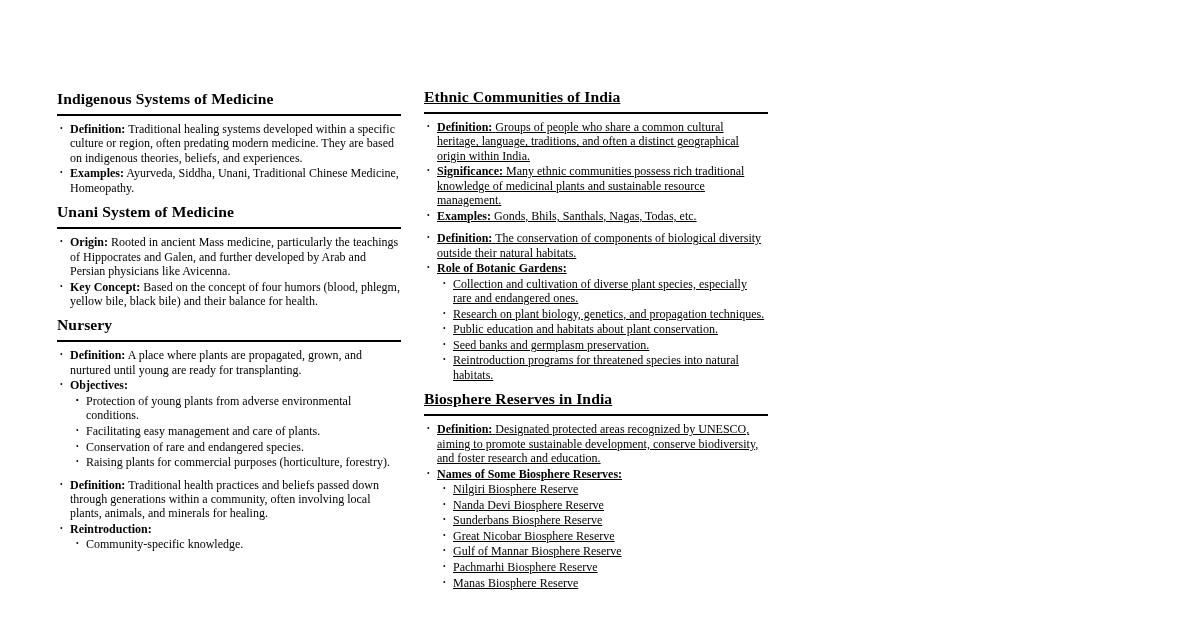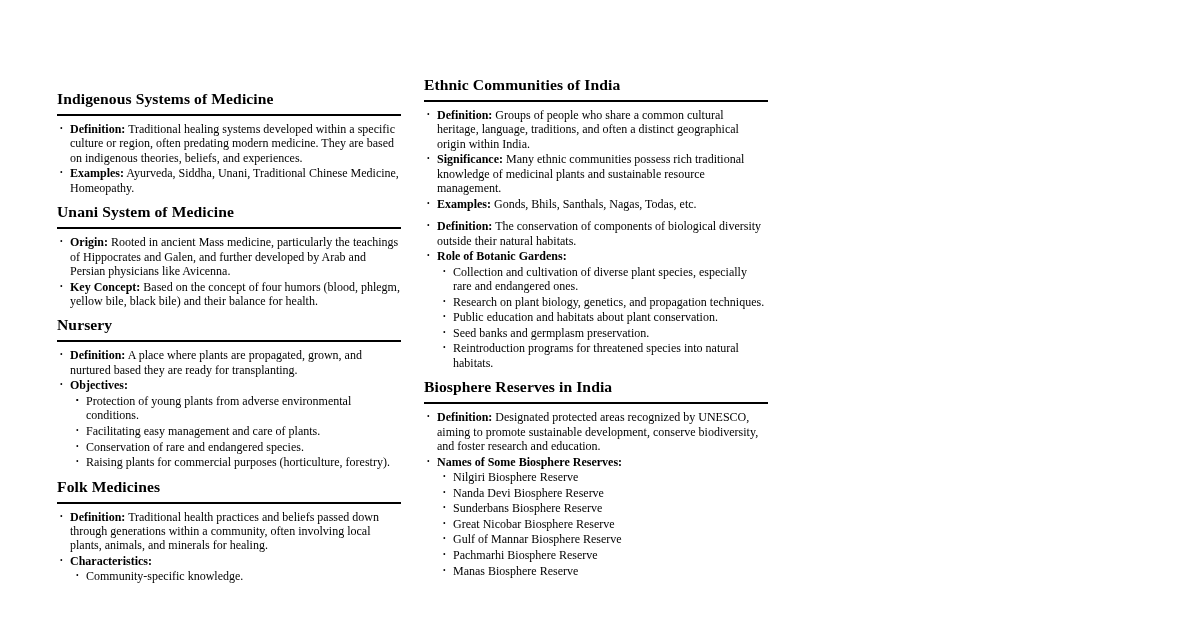--- a/index.html
+++ b/index.html
@@ -17,21 +17,21 @@
     position: relative;
     width: 1191px;
     height: 462px;
     background: #ffffff;
   }
   .column {
     position: absolute;
     width: 344px;
   }
   .col-left  { left: 57px;  top: 90px; }
-  .col-right { left: 424px; top: 76px; }
+  .col-right { left: 424px; top: 88px; text-decoration: underline; }
 
   section.doc-section { margin: 0 0 8px 0; }
 
   h2.section-title {
     font-size: 15.6px;
     line-height: 18px;
     font-weight: 700;
     margin: 0 0 6px 0;
     padding-bottom: 6px;
     border-bottom: 2px solid #000000;
@@ -80,35 +80,34 @@
       <section class="doc-section">
         <h2 class="section-title">Unani System of Medicine</h2>
         <ul class="items">
           <li class="item"><span class="bullet">•</span><span class="li-text"><b class="item-label">Origin:</b> <span>Rooted in ancient Mass medicine, particularly the teachings of Hippocrates and Galen, and further developed by Arab and Persian physicians like Avicenna.</span></span></li>
           <li class="item"><span class="bullet">•</span><span class="li-text"><b class="item-label">Key Concept:</b> <span>Based on the concept of four humors (blood, phlegm, yellow bile, black bile) and their balance for health.</span></span></li>
         </ul>
       </section>
       <section class="doc-section">
         <h2 class="section-title">Nursery</h2>
         <ul class="items">
-          <li class="item"><span class="bullet">•</span><span class="li-text"><b class="item-label">Definition:</b> <span>A place where plants are propagated, grown, and nurtured based they are ready for transplanting.</span></span></li>
+          <li class="item"><span class="bullet">•</span><span class="li-text"><b class="item-label">Definition:</b> <span>A place where plants are propagated, grown, and nurtured until young are ready for transplanting.</span></span></li>
           <li class="item"><span class="bullet">•</span><span class="li-text"><b class="item-label">Objectives:</b> </span><ul>
               <li class="item"><span class="bullet">•</span></li>
               <li class="item"><span class="bullet">•</span><span class="li-text">Protection of young plants from adverse environmental conditions.</span></li>
               <li class="item"><span class="bullet">•</span><span class="li-text">Facilitating easy management and care of plants.</span></li>
               <li class="item"><span class="bullet">•</span><span class="li-text">Conservation of rare and endangered species.</span></li>
               <li class="item"><span class="bullet">•</span><span class="li-text">Raising plants for commercial purposes (horticulture, forestry).</span></li>
             </ul></li>
         </ul>
       </section>
       <section class="doc-section">
-        <h2 class="section-title">Folk Medicines</h2>
         <ul class="items">
           <li class="item"><span class="bullet">•</span><span class="li-text"><b class="item-label">Definition:</b> <span>Traditional health practices and beliefs passed down through generations within a community, often involving local plants, animals, and minerals for healing.</span></span></li>
-          <li class="item"><span class="bullet">•</span><span class="li-text"><b class="item-label">Characteristics:</b> </span><ul>
+          <li class="item"><span class="bullet">•</span><span class="li-text"><b class="item-label">Reintroduction:</b> </span><ul>
               <li class="item"><span class="bullet">•</span><span class="li-text">Community-specific knowledge.</span></li>
             </ul></li>
         </ul>
       </section>
     </div>
   <div class="column col-right">
       <section class="doc-section">
         <h2 class="section-title">Ethnic Communities of India</h2>
         <ul class="items">
           <li class="item"><span class="bullet">•</span><span class="li-text"><b class="item-label">Definition:</b> <span>Groups of people who share a common cultural heritage, language, traditions, and often a distinct geographical origin within India.</span></span></li>

